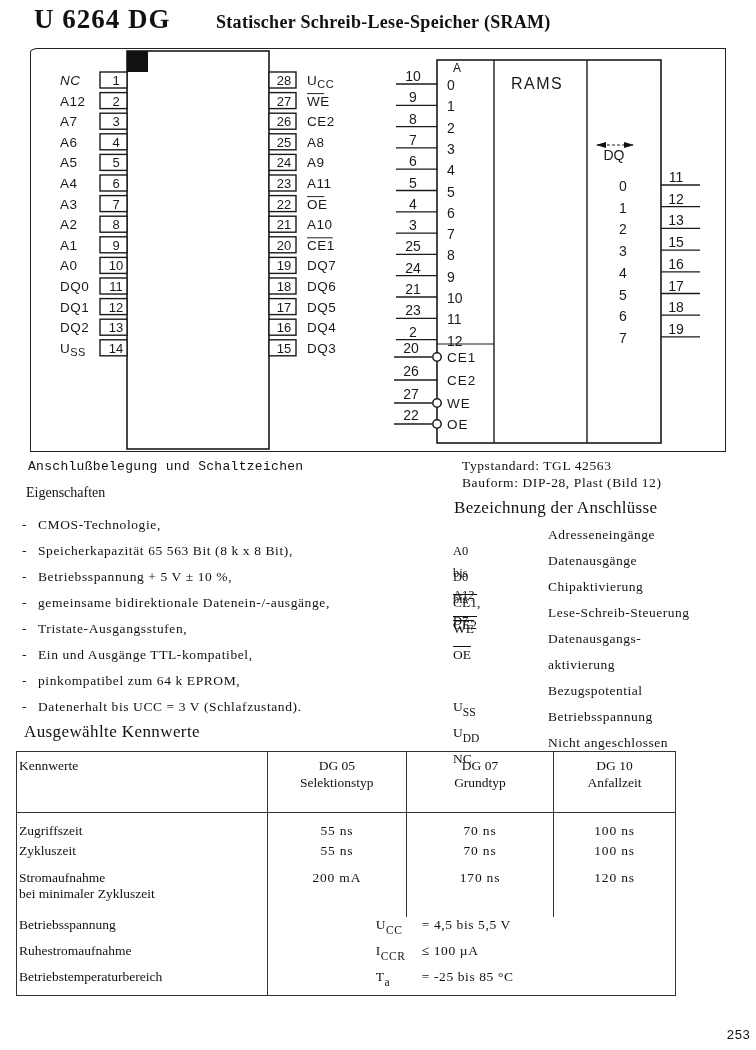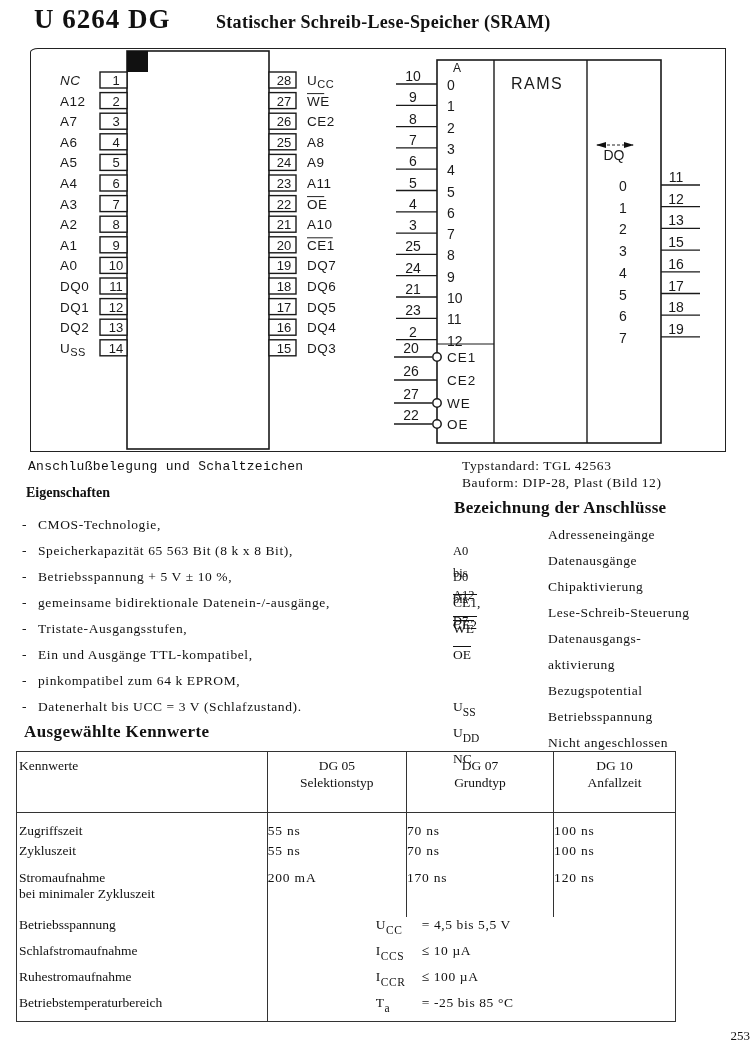--- a/index.html
+++ b/index.html
@@ -3,21 +3,21 @@
 <meta charset="utf-8">
 <style>
   html, body { margin: 0; padding: 0; background: #ffffff; }
   body { width: 756px; height: 1050px; position: relative; overflow: hidden; color: #111; font-family: "DejaVu Serif", serif; }
   .abs { position: absolute; }
   .title-code { left: 34px; top: 4px; font-family: "Liberation Serif", serif; font-weight: bold; font-size: 27px; letter-spacing: 1px; }
   .title-desc { left: 216px; top: 12px; font-family: "Liberation Serif", serif; font-weight: bold; font-size: 18px; letter-spacing: 0.3px; }
   .frame { left: 30px; top: 48px; width: 694px; height: 402px; border: 1.3px solid #222; border-top-left-radius: 8px 4px; }
   svg text { font-family: "Liberation Sans", sans-serif; fill: #1a1a1a; }
   .caption { left: 28px; top: 459px; font-size: 13px; font-family: Liberation Mono, monospace; letter-spacing: 0.3px; }
-  .h-bold { font-family: "Liberation Serif", serif; font-weight: bold; }
+  .h-bold { font-family: "Liberation Serif", serif; font-weight: normal; }
   .h-eig { left: 26px; top: 485px; font-size: 14px; }
   .features { left: 22px; top: 512px; margin: 0; padding: 0; list-style: none; font-family: "Liberation Serif", serif; font-size: 13.5px; letter-spacing: 0.6px; }
   .features li { height: 26px; line-height: 26px; white-space: nowrap; }
   .features li .dash { display: inline-block; width: 16px; }
   .h-kenn { left: 24px; top: 722px; font-size: 17px; letter-spacing: 0.4px; }
   .typ { left: 462px; top: 457px; font-family: "Liberation Serif", serif; font-size: 13.5px; line-height: 17px; letter-spacing: 0.6px; }
   .h-bez { left: 454px; top: 498px; font-size: 17px; letter-spacing: 0.3px; }
   .pins-legend { left: 453px; top: 524px; font-family: "Liberation Serif", serif; font-size: 13.5px; }
   .pins-legend .row { position: relative; height: 26px; line-height: 22px; }
   .pins-legend .k { position: absolute; left: 0; top: 16px; }
@@ -28,25 +28,25 @@
   table.kw td, table.kw th { border: 1.2px solid #333; padding: 0; font-weight: normal; }
   table.kw thead th { height: 55px; vertical-align: top; padding-top: 5px; line-height: 17px; text-align: center; }
   table.kw thead th.first { text-align: left; padding-left: 2px; }
   table.kw tbody td { border-top: none; border-bottom: none; vertical-align: top; }
   table.kw tbody tr.row-a td { padding-top: 10px; height: 20px; }
   table.kw tbody tr.row-b td { height: 27px; padding-top: 0; }
   table.kw tbody tr.row-c td { height: 47px; line-height: 16px; }
   table.kw tbody tr.row-d td { height: 26px; }
   table.kw tbody tr.last td { border-bottom: 1.2px solid #333; height: 26px; }
   table.kw td.lbl { padding-left: 2px; text-align: left; margin-left: 14px; }
-  table.kw td.val { letter-spacing: 0.8px; }
+  table.kw td.val { text-align: center; letter-spacing: 0.8px; }
   table.kw td.span { padding-left: 108px; letter-spacing: 0.6px; border-left: 1.2px solid #333; }
   table.kw tr.row-d td.span { border-left: 1.2px solid #333; }
   .sym { display: inline-block; width: 46px; }
-  .page-num { right: 6px; top: 1028px; font-family: Liberation Serif, serif; font-size: 13px; }
+  .page-num { right: 6px; top: 1028px; font-family: Liberation Mono, monospace; font-size: 13px; }
 </style>
 </head>
 <body>
 
 <div class="abs title-code">U 6264 DG</div>
 <div class="abs title-desc">Statischer Schreib-Lese-Speicher (SRAM)</div>
 
 <div class="abs frame"></div>
 
 <svg class="abs" style="left:0;top:0" width="756" height="460" viewBox="0 0 756 460">
@@ -442,24 +442,20 @@
       <td class="lbl"><span>Stromaufnahme</span><br><span>bei minimaler Zykluszeit</span></td>
       <td class="val">200 mA</td>
       <td class="val">170 ns</td>
       <td class="val">120 ns</td>
     </tr>
     <tr class="row-d">
       <td class="lbl">Betriebsspannung</td>
       <td class="span" colspan="3"><span class="sym"><span>U</span><sub>CC</sub></span><span>= 4,5 bis 5,5 V</span></td>
     </tr>
     <tr class="row-d">
-      <td class="lbl">Schlafstromaufnahme</td>
-      <td class="span" colspan="3"><span class="sym"><span>I</span><sub>CCS</sub></span><span>≤ 10 µA</span></td>
-    </tr>
-    <tr class="row-d">
       <td class="lbl">Ruhestromaufnahme</td>
       <td class="span" colspan="3"><span class="sym"><span>I</span><sub>CCR</sub></span><span>≤ 100 µA</span></td>
     </tr>
     <tr class="last">
       <td class="lbl">Betriebstemperaturbereich</td>
       <td class="span" colspan="3"><span class="sym"><span>T</span><sub>a</sub></span><span>= -25 bis 85 °C</span></td>
     </tr>
   </tbody>
 </table>
 

